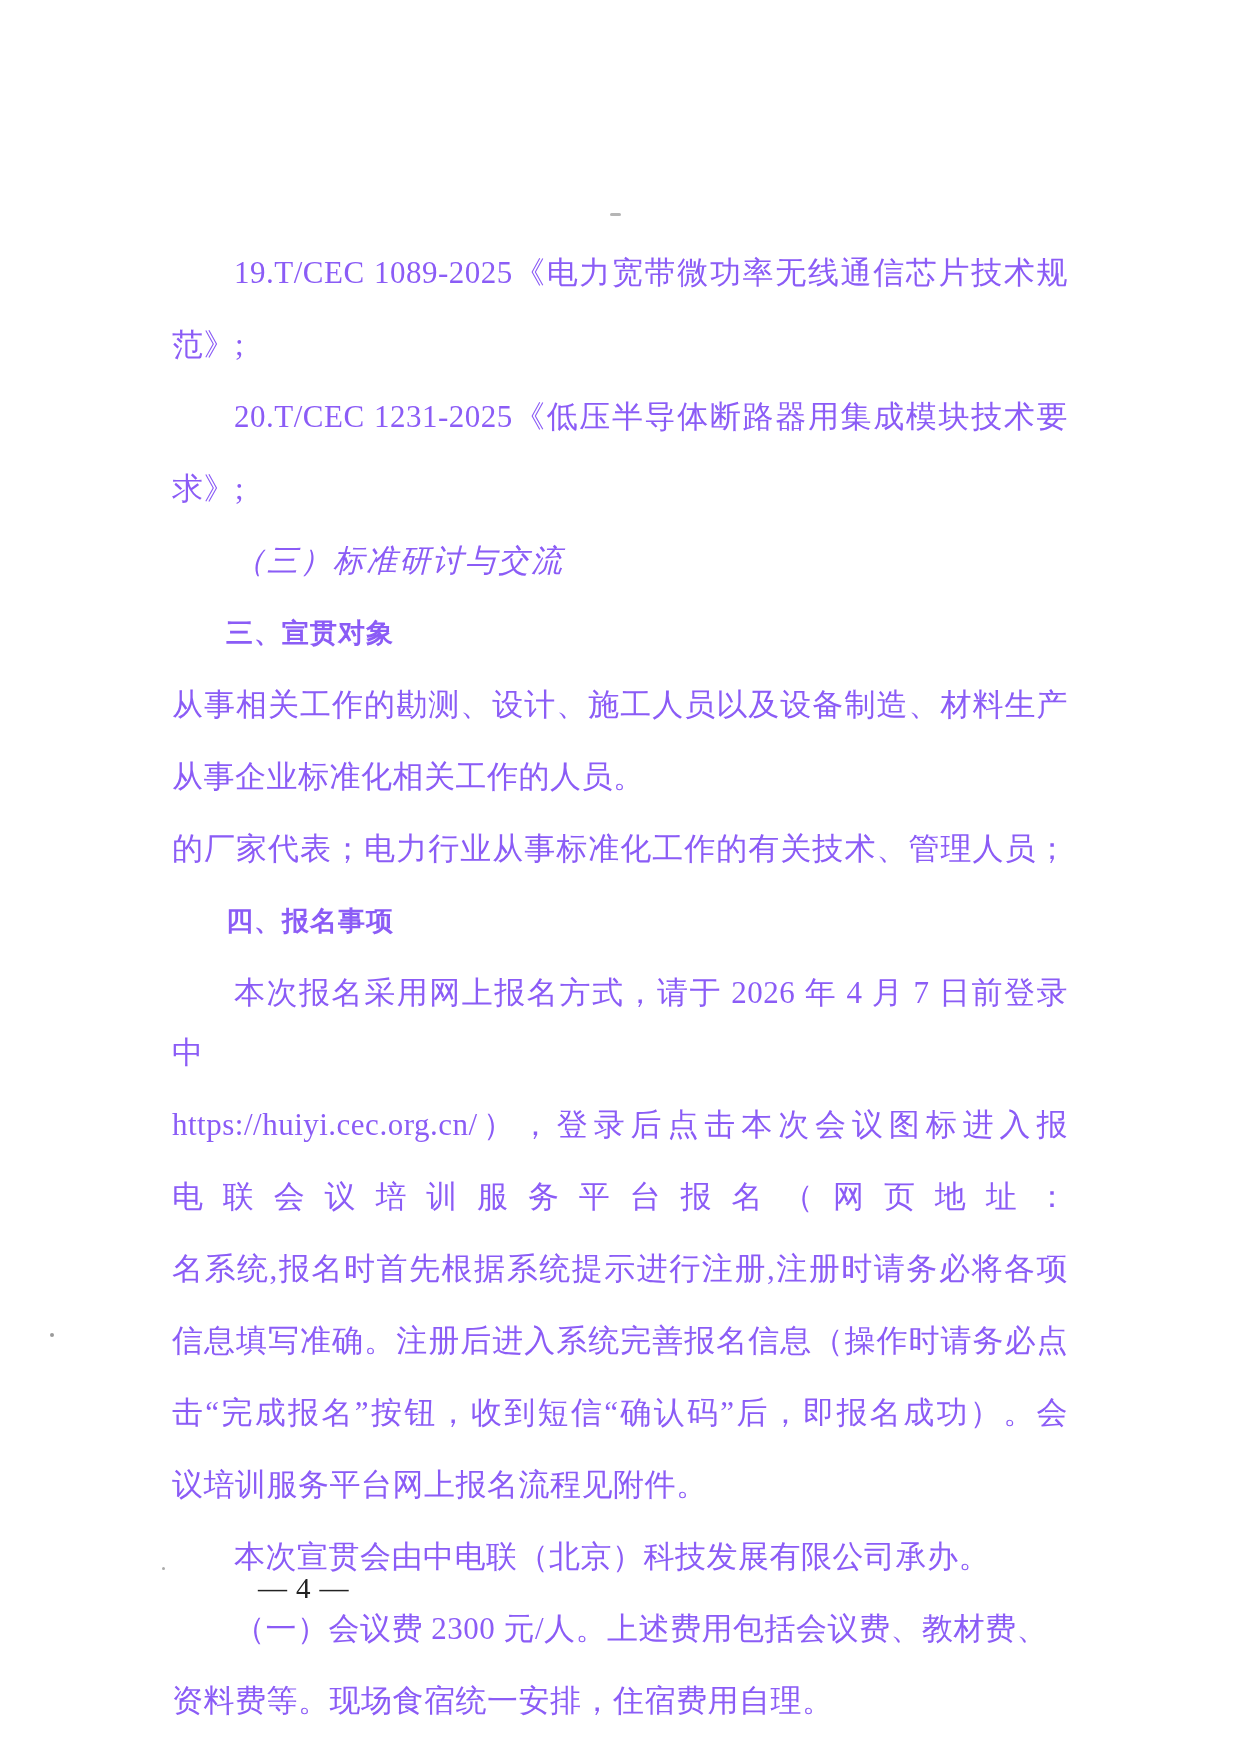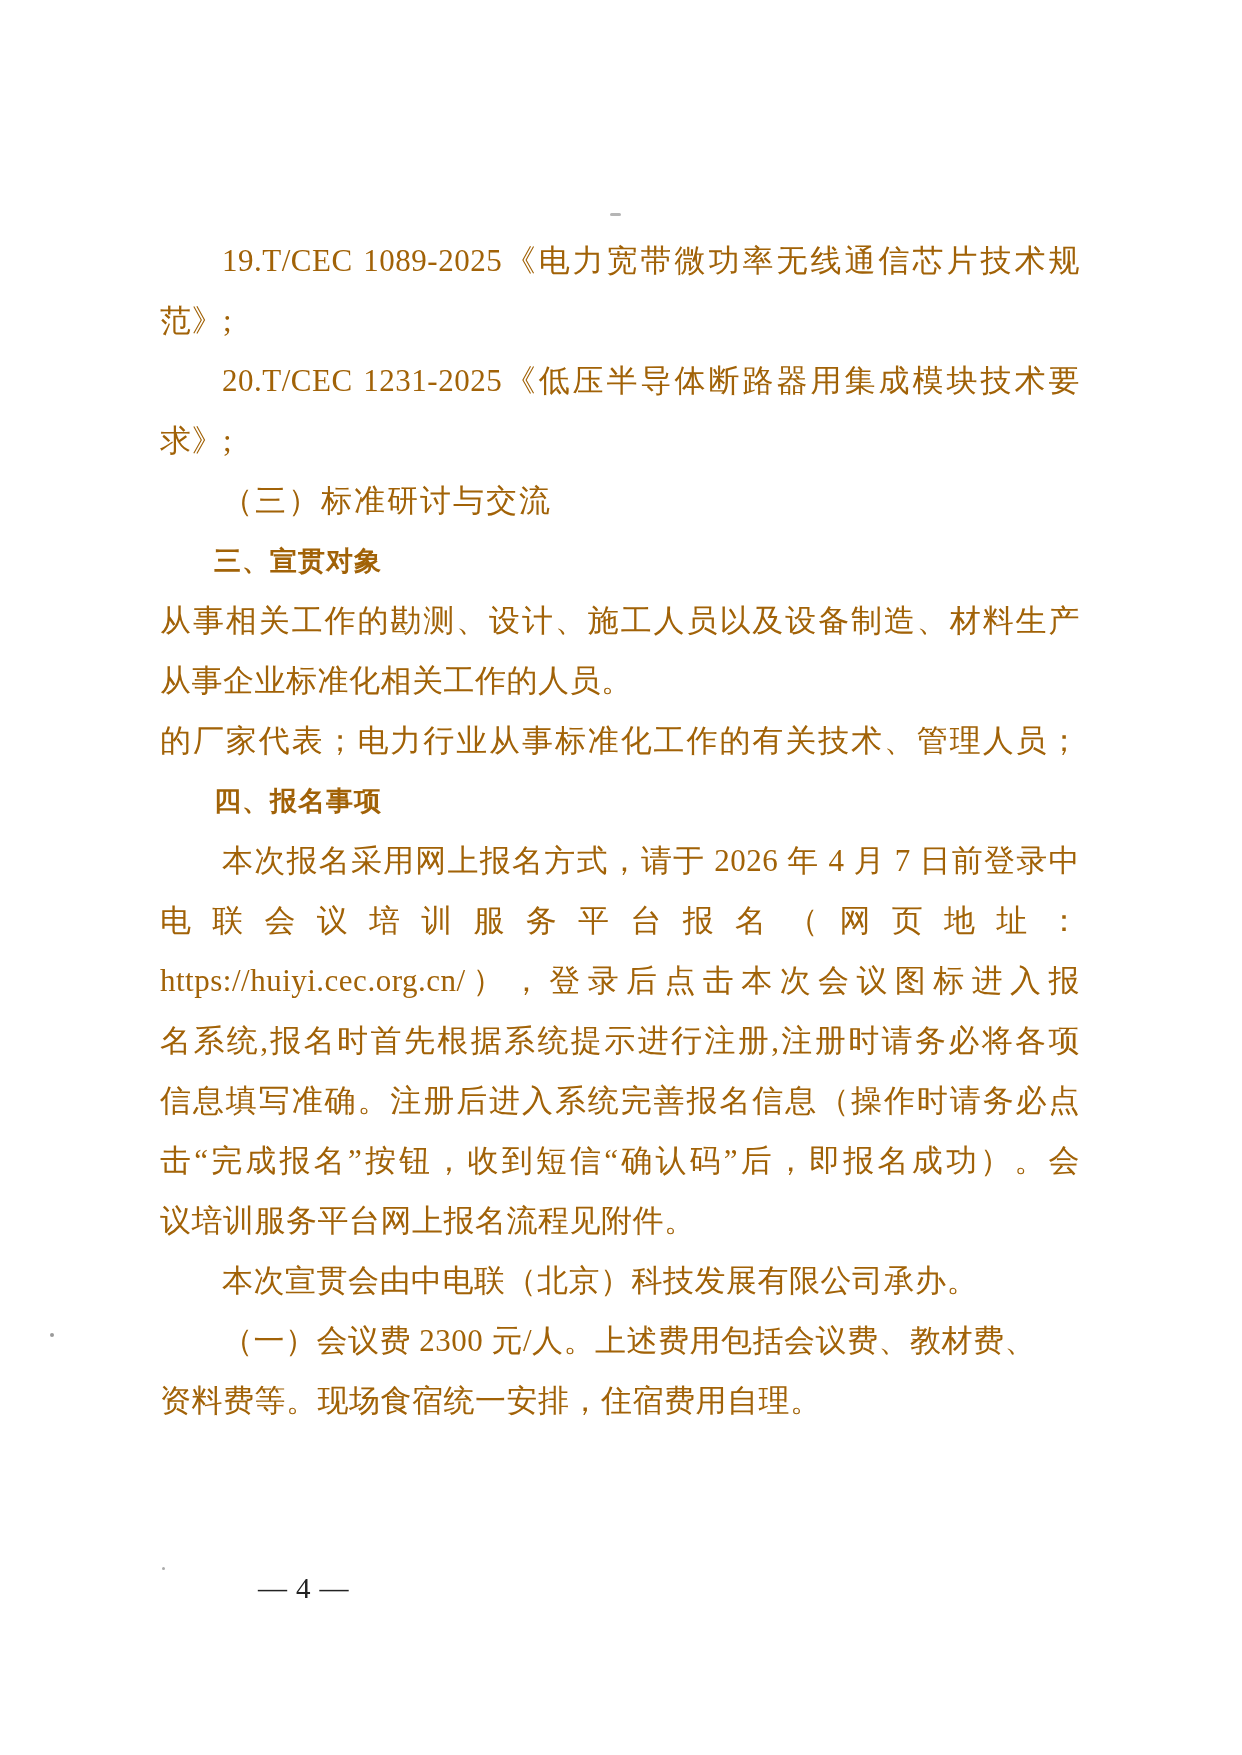--- a/index.html
+++ b/index.html
@@ -11,36 +11,36 @@
     background:#ffffff;
     overflow:hidden;
     color:#1d1d1d;
   }
   .content{
     position:absolute;
     left:160px;top:231px;
     width:920px;
   }
   .ln{
-    margin:0;padding:0;
+    margin:12px;padding:0;
     font-size:31px;
     line-height:60px;
     letter-spacing:0.5px;
     white-space:pre-wrap;
-    color:#a16207;
+    color:#8b5cf6;
   }
   .ind{text-indent:2em;}
   .fill{text-align:justify;text-align-last:justify;}
   .head{
     font-family:"Liberation Sans","DejaVu Sans",sans-serif;
     font-weight:700;
     font-size:27px;
     letter-spacing:1px;
   }
-  .kai{letter-spacing:2px;}
+  .kai{font-style:italic;letter-spacing:2px;}
   .footer{
     position:absolute;
     left:258px;top:1572px;
     font-size:29px;
     letter-spacing:9px;
     color:#222;
   }
   .speck{position:absolute;background:#b5b5b5;}
   .speck.s1{left:610px;top:213px;width:11px;height:3px;border-radius:2px;}
   .speck.s2{left:50px;top:1333px;width:4px;height:4px;border-radius:50%;background:#9a9a9a;}
@@ -56,22 +56,22 @@
     <p class="ln">范》;</p>
     <p class="ln fill ind">20.T/CEC 1231-2025《低压半导体断路器用集成模块技术要</p>
     <p class="ln">求》;</p>
     <p class="ln ind kai">（三）标准研讨与交流</p>
     <p class="ln ind head">三、宣贯对象</p>
     <p class="ln fill">从事相关工作的勘测、设计、施工人员以及设备制造、材料生产</p>
     <p class="ln">从事企业标准化相关工作的人员。</p>
     <p class="ln fill">的厂家代表；电力行业从事标准化工作的有关技术、管理人员；</p>
     <p class="ln ind head">四、报名事项</p>
     <p class="ln fill ind">本次报名采用网上报名方式，请于 2026 年 4 月 7 日前登录中</p>
+    <p class="ln fill">https://huiyi.cec.org.cn/），登录后点击本次会议图标进入报</p>
     <p class="ln fill">电联会议培训服务平台报名（网页地址：</p>
-    <p class="ln fill">https://huiyi.cec.org.cn/），登录后点击本次会议图标进入报</p>
     <p class="ln fill">名系统,报名时首先根据系统提示进行注册,注册时请务必将各项</p>
     <p class="ln fill">信息填写准确。注册后进入系统完善报名信息（操作时请务必点</p>
     <p class="ln fill">击“完成报名”按钮，收到短信“确认码”后，即报名成功）。会</p>
     <p class="ln">议培训服务平台网上报名流程见附件。</p>
     <p class="ln ind">本次宣贯会由中电联（北京）科技发展有限公司承办。</p>
     <p class="ln ind">（一）会议费 2300 元/人。上述费用包括会议费、教材费、</p>
     <p class="ln">资料费等。现场食宿统一安排，住宿费用自理。</p>
   </div>
 
   <div class="footer">—4—</div>

